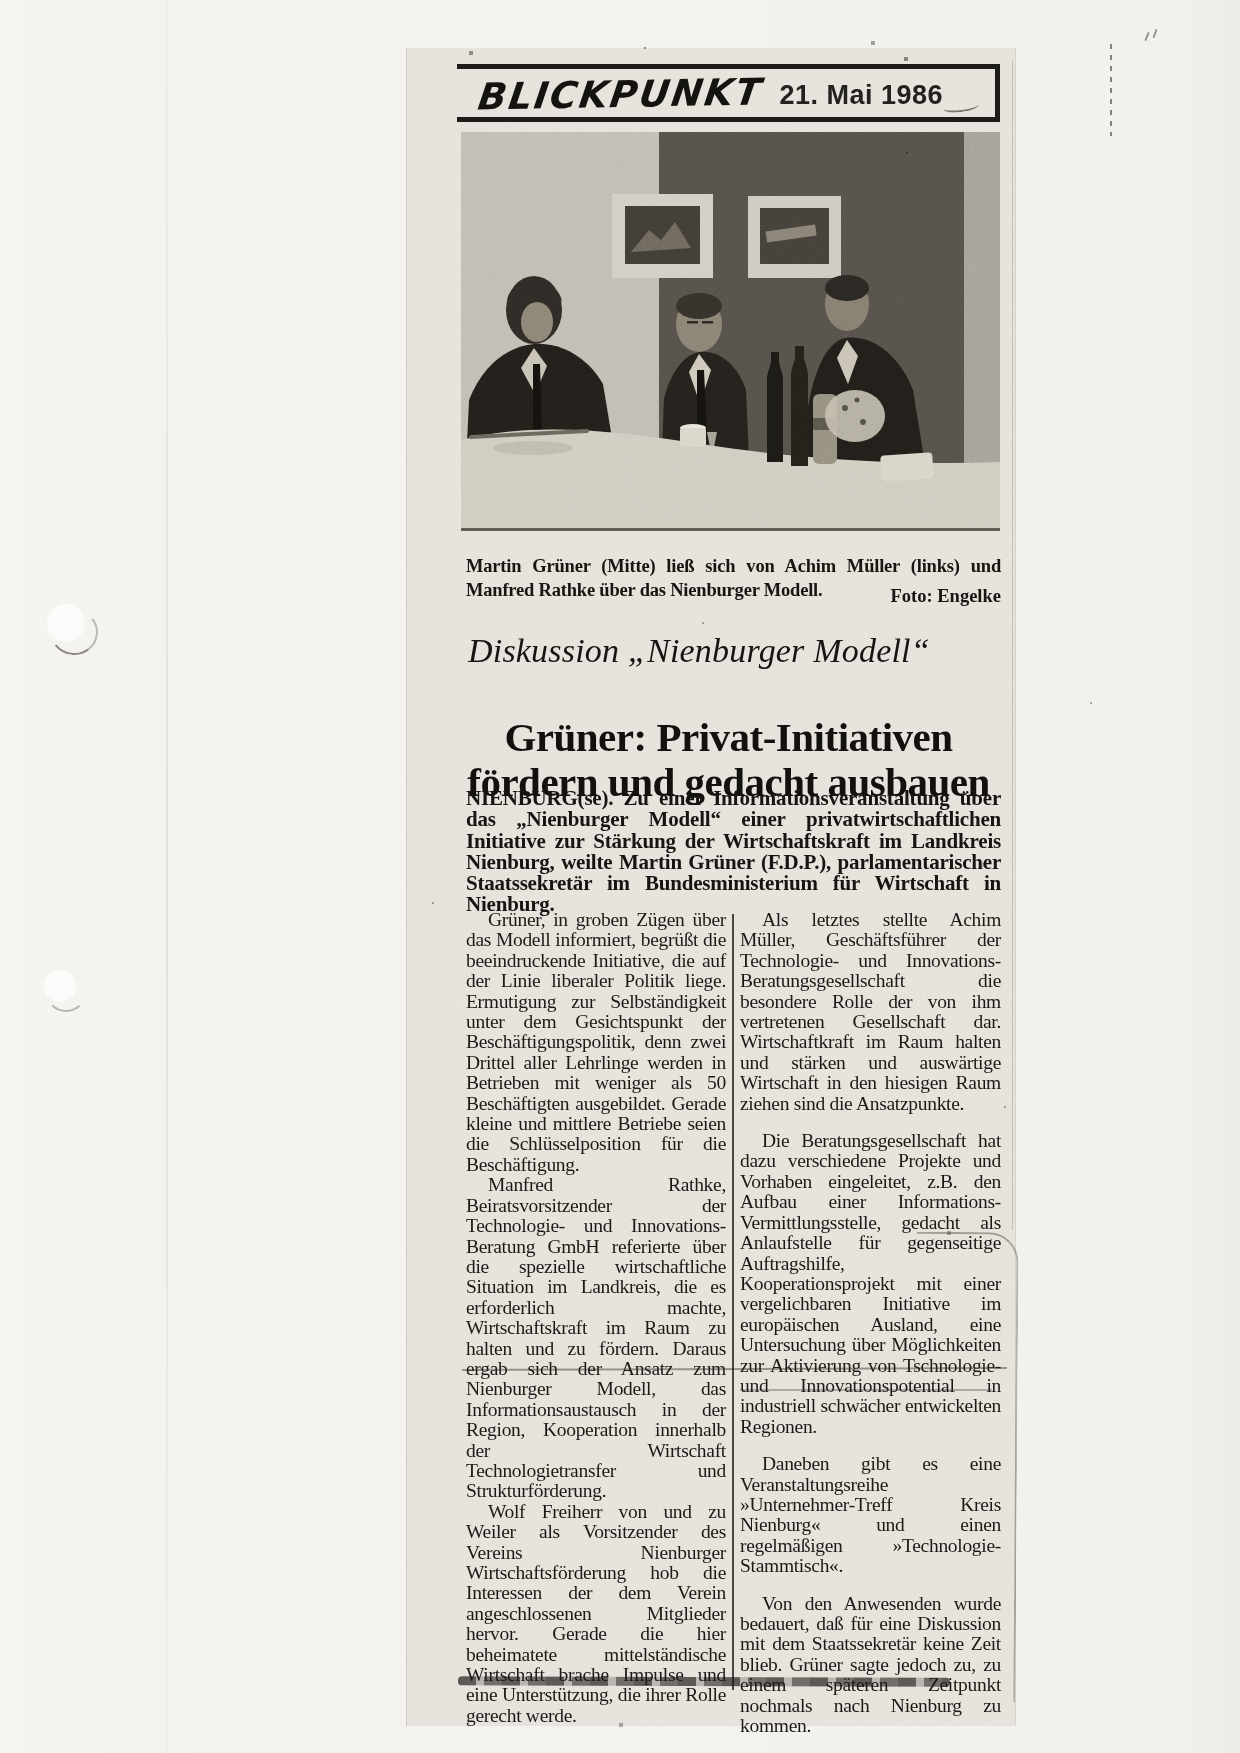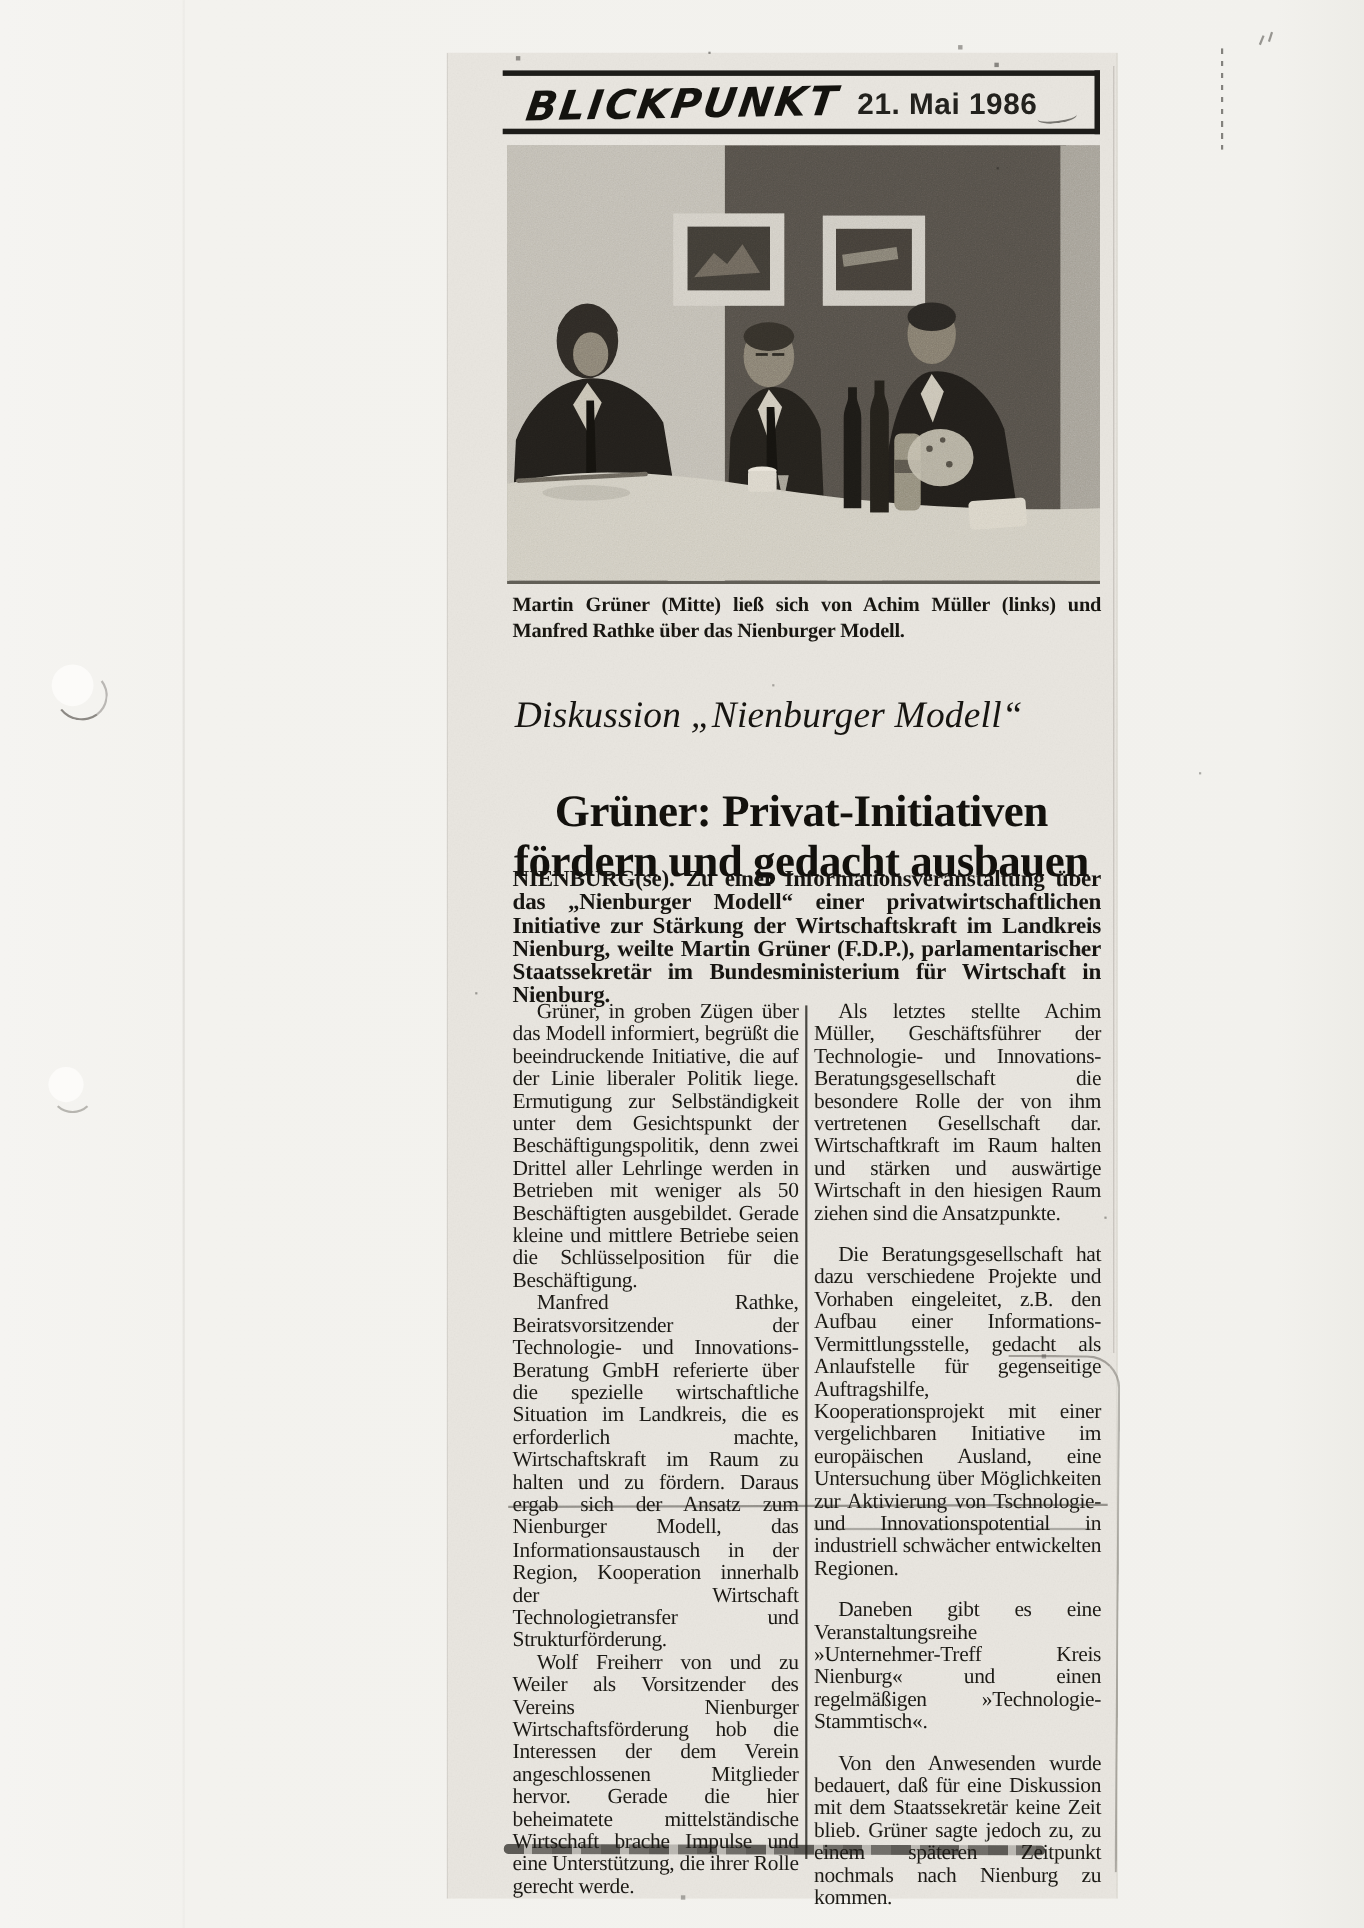--- a/index.html
+++ b/index.html
@@ -42,21 +42,21 @@
     position:absolute;right:16px;top:32px;width:36px;height:9px;
     border-bottom:2px solid rgba(45,43,38,.6);border-radius:50%;
     transform:rotate(-7deg);
   }
   
   #photo{left:461px;top:132px;width:539px;height:396px;z-index:2;
     border-bottom:3px solid rgba(52,49,42,.75);}
   #photo svg{display:block;}
   
   #caption{
-    left:466px;top:538px;width:535px;z-index:2;
+    left:466px;top:554px;width:535px;z-index:2;
     font-weight:700;font-size:18.5px;line-height:24px;
     letter-spacing:-.2px;text-align:justify;color:#181611;
   }
   #credit{
     left:466px;top:586px;width:535px;z-index:2;
     font-weight:700;font-size:18.5px;text-align:right;color:#181611;
   }
   
   #kicker{
     left:468px;top:632px;width:540px;z-index:2;
@@ -214,20 +214,21 @@
         <circle cx="396" cy="268" r="2.5" fill="#555047"></circle>
         <rect x="420" y="322" width="52" height="26" rx="4" fill="#dfdacd" transform="rotate(-4 446 335)"></rect>
       </g>
 
       <rect width="539" height="396" filter="url(#pgrain)" opacity="0.30" style="mix-blend-mode:overlay"></rect>
       <rect width="539" height="396" filter="url(#pgrain)" opacity="0.12" style="mix-blend-mode:multiply"></rect>
     </svg>
   </div>
 
   <div id="caption" class="abs">Martin Grüner (Mitte) ließ sich von Achim Müller (links) und Manfred Rathke über das Nienburger Modell.</div>
+  <div id="credit" class="abs">Foto: Engelke</div>
 
   <div id="kicker" class="abs">Diskussion „Nienburger Modell“</div>
   <div id="headline1" class="abs mainline">Grüner: Privat-Initiativen</div>
   <div id="headline2" class="abs mainline">fördern und gedacht ausbauen</div>
 
   <div id="lead" class="abs">NIENBURG(se). Zu einer Informationsveranstaltung über das „Nienburger Modell“ einer privatwirtschaftlichen Initiative zur Stärkung der Wirtschaftskraft im Landkreis Nienburg, weilte Martin Grüner (F.D.P.), parlamentarischer Staatssekretär im Bundesministerium für Wirtschaft in Nienburg.</div>
 
   <div id="col-left" class="abs col">
     <p>Grüner, in groben Zügen über das Modell informiert, begrüßt die beeindruckende Initiative, die auf der Linie liberaler Politik liege. Ermutigung zur Selbständigkeit unter dem Gesichtspunkt der Beschäftigungspolitik, denn zwei Drittel aller Lehrlinge werden in Betrieben mit weniger als 50 Beschäftigten ausgebildet. Gerade kleine und mittlere Betriebe seien die Schlüsselposition für die Beschäftigung.</p>
     <p>Manfred Rathke, Beiratsvorsitzender der Technologie- und Innovations-Beratung GmbH referierte über die spezielle wirtschaftliche Situation im Landkreis, die es erforderlich machte, Wirtschaftskraft im Raum zu halten und zu fördern. Daraus ergab sich der Ansatz zum Nienburger Modell, das Informationsaustausch in der Region, Kooperation innerhalb der Wirtschaft Technologietransfer und Strukturförderung.</p>

